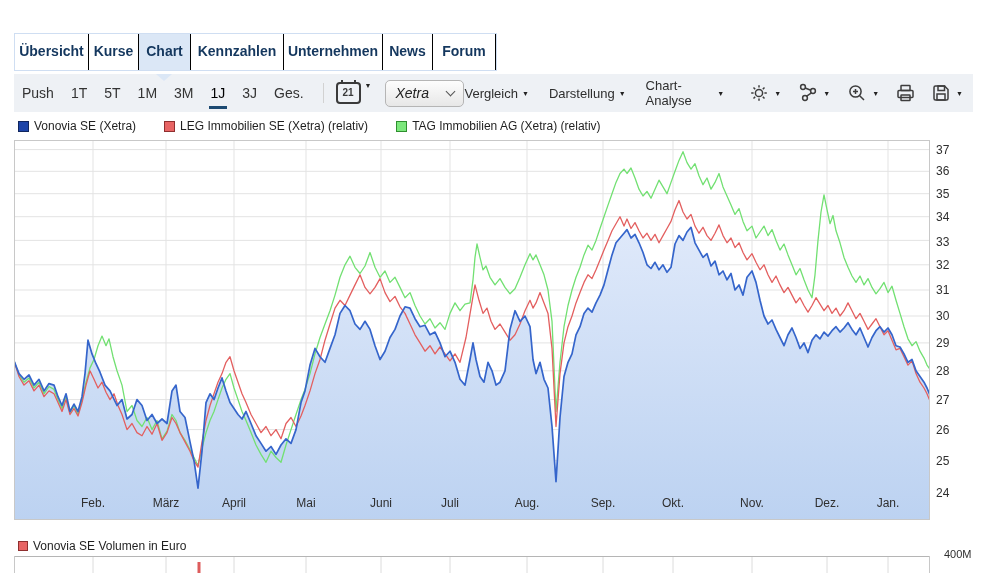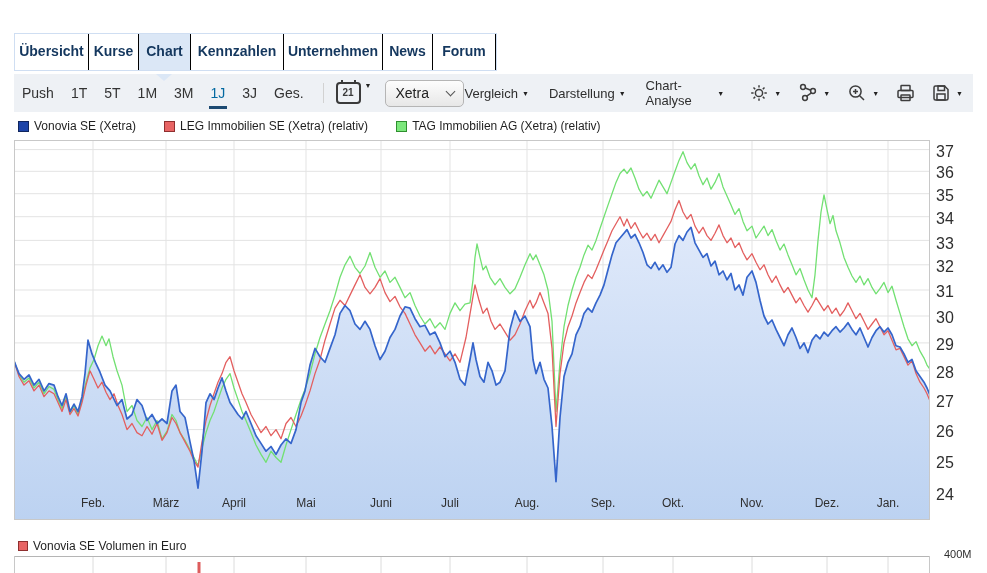--- a/index.html
+++ b/index.html
@@ -15,47 +15,47 @@
   .tab:nth-child(4){width:93px;}
   .tab:nth-child(5){width:99px;}
   .tab:nth-child(6){width:50px;}
   .tab:nth-child(7){width:63px;}
   .tab.active{background:#dbe7f6;}
   #tab-notch{position:absolute;left:156px;top:74px;width:0;height:0;border-left:8px solid transparent;border-right:8px solid transparent;border-top:7px solid #dbe7f6;z-index:3;}
 
   
   #toolbar{position:absolute;left:14px;top:74px;width:959px;height:38px;background:#eef1f5;display:flex;align-items:center;box-sizing:border-box;padding:0 10px 0 8px;}
   .range{font-size:14px;color:#333;margin-right:17px;cursor:pointer;position:relative;}
-  .range.active{color:#0369a1;}
+  .range.active{color:#000000;}
   .range.active::after{content:"";position:absolute;left:-2px;right:-2px;bottom:-8px;height:3px;background:#1c4a72;}
   .vsep{width:1px;height:20px;background:#d2d2d2;margin:0 12px 0 2px;}
   .cal-wrap{display:flex;margin-right:14px;cursor:pointer;}
   .cal{position:relative;width:21px;height:18px;border:2px solid #3a3a3a;border-radius:4px;font-size:10px;font-weight:bold;color:#3a3a3a;text-align:center;line-height:17px;background:#eef1f5;}
   .cal::before,.cal::after{content:"";position:absolute;top:-4px;width:2px;height:3px;background:#3a3a3a;}
   .cal::before{left:3px;} .cal::after{right:3px;}
   .dd{font-size:7px;color:#222;margin-left:4px;}
-  .select{display:flex;align-items:center;justify-content:space-between;width:90px;height:27px;border:1px solid #b5b5b5;border-radius:5px;background:linear-gradient(#fdfdfd,#e7e7e7);font-size:14px;color:#222;padding:0 9px;cursor:pointer;box-sizing:border-box;}
+  .select{display:flex;align-items:center;justify-content:space-between;width:90px;height:27px;border:1px solid #b5b5b5;border-radius:5px;background:linear-gradient(#fdfdfd,#e7e7e7);font-size:14px;color:#222;padding:0 9px;cursor:pointer;box-sizing:border-box;font-style:italic;}
   .chev{width:6px;height:6px;border-right:1.6px solid #555;border-bottom:1.6px solid #555;transform:rotate(45deg);margin-top:-3px;}
   .menu{display:flex;align-items:center;font-size:13px;color:#2e2e2e;cursor:pointer;}
   .m1{margin-left:26px;} .m2{margin-left:20px;} .m3{margin-left:20px;}
   .icon-btn{display:flex;align-items:center;cursor:pointer;}
   .icon-btn svg{display:block;}
   .i1{margin-left:24px;} .i2{margin-left:16px;} .i3{margin-left:16px;} .i4{margin-left:15px;} .i5{margin-left:13px;}
 
   
   #legend{position:absolute;left:18px;top:118px;height:16px;display:flex;align-items:center;}
   .leg-item{display:flex;align-items:center;margin-right:0;}
   .leg-item + .leg-item{margin-left:0;}
   .swatch{width:9px;height:9px;border:1px solid #000;margin-right:5px;flex:none;}
   .leg-label{font-size:12px;color:#1f1f1f;white-space:nowrap;}
 
   
   #plot{position:absolute;left:14px;top:140px;width:916px;height:380px;}
   #yaxis{position:absolute;left:936px;top:140px;width:30px;height:380px;}
-  .ytick{position:absolute;left:0;font-size:16px;color:#2f2f2f;}
+  .ytick{position:absolute;left:0;font-size:12px;color:#2f2f2f;}
   #xaxis{position:absolute;left:14px;top:496px;width:916px;height:15px;}
   .xtick{position:absolute;width:46px;text-align:center;font-size:12px;color:#2f2f2f;top:0;}
 
   
   #vol-legend{position:absolute;left:18px;top:539px;display:flex;align-items:center;}
   #vol-legend .swatch{width:8px;height:8px;}
   #volplot{position:absolute;left:14px;top:556px;width:916px;height:17px;}
   #vol-axis-label{position:absolute;left:944px;top:548px;font-size:11px;color:#2f2f2f;}
 </style>
 </head>

